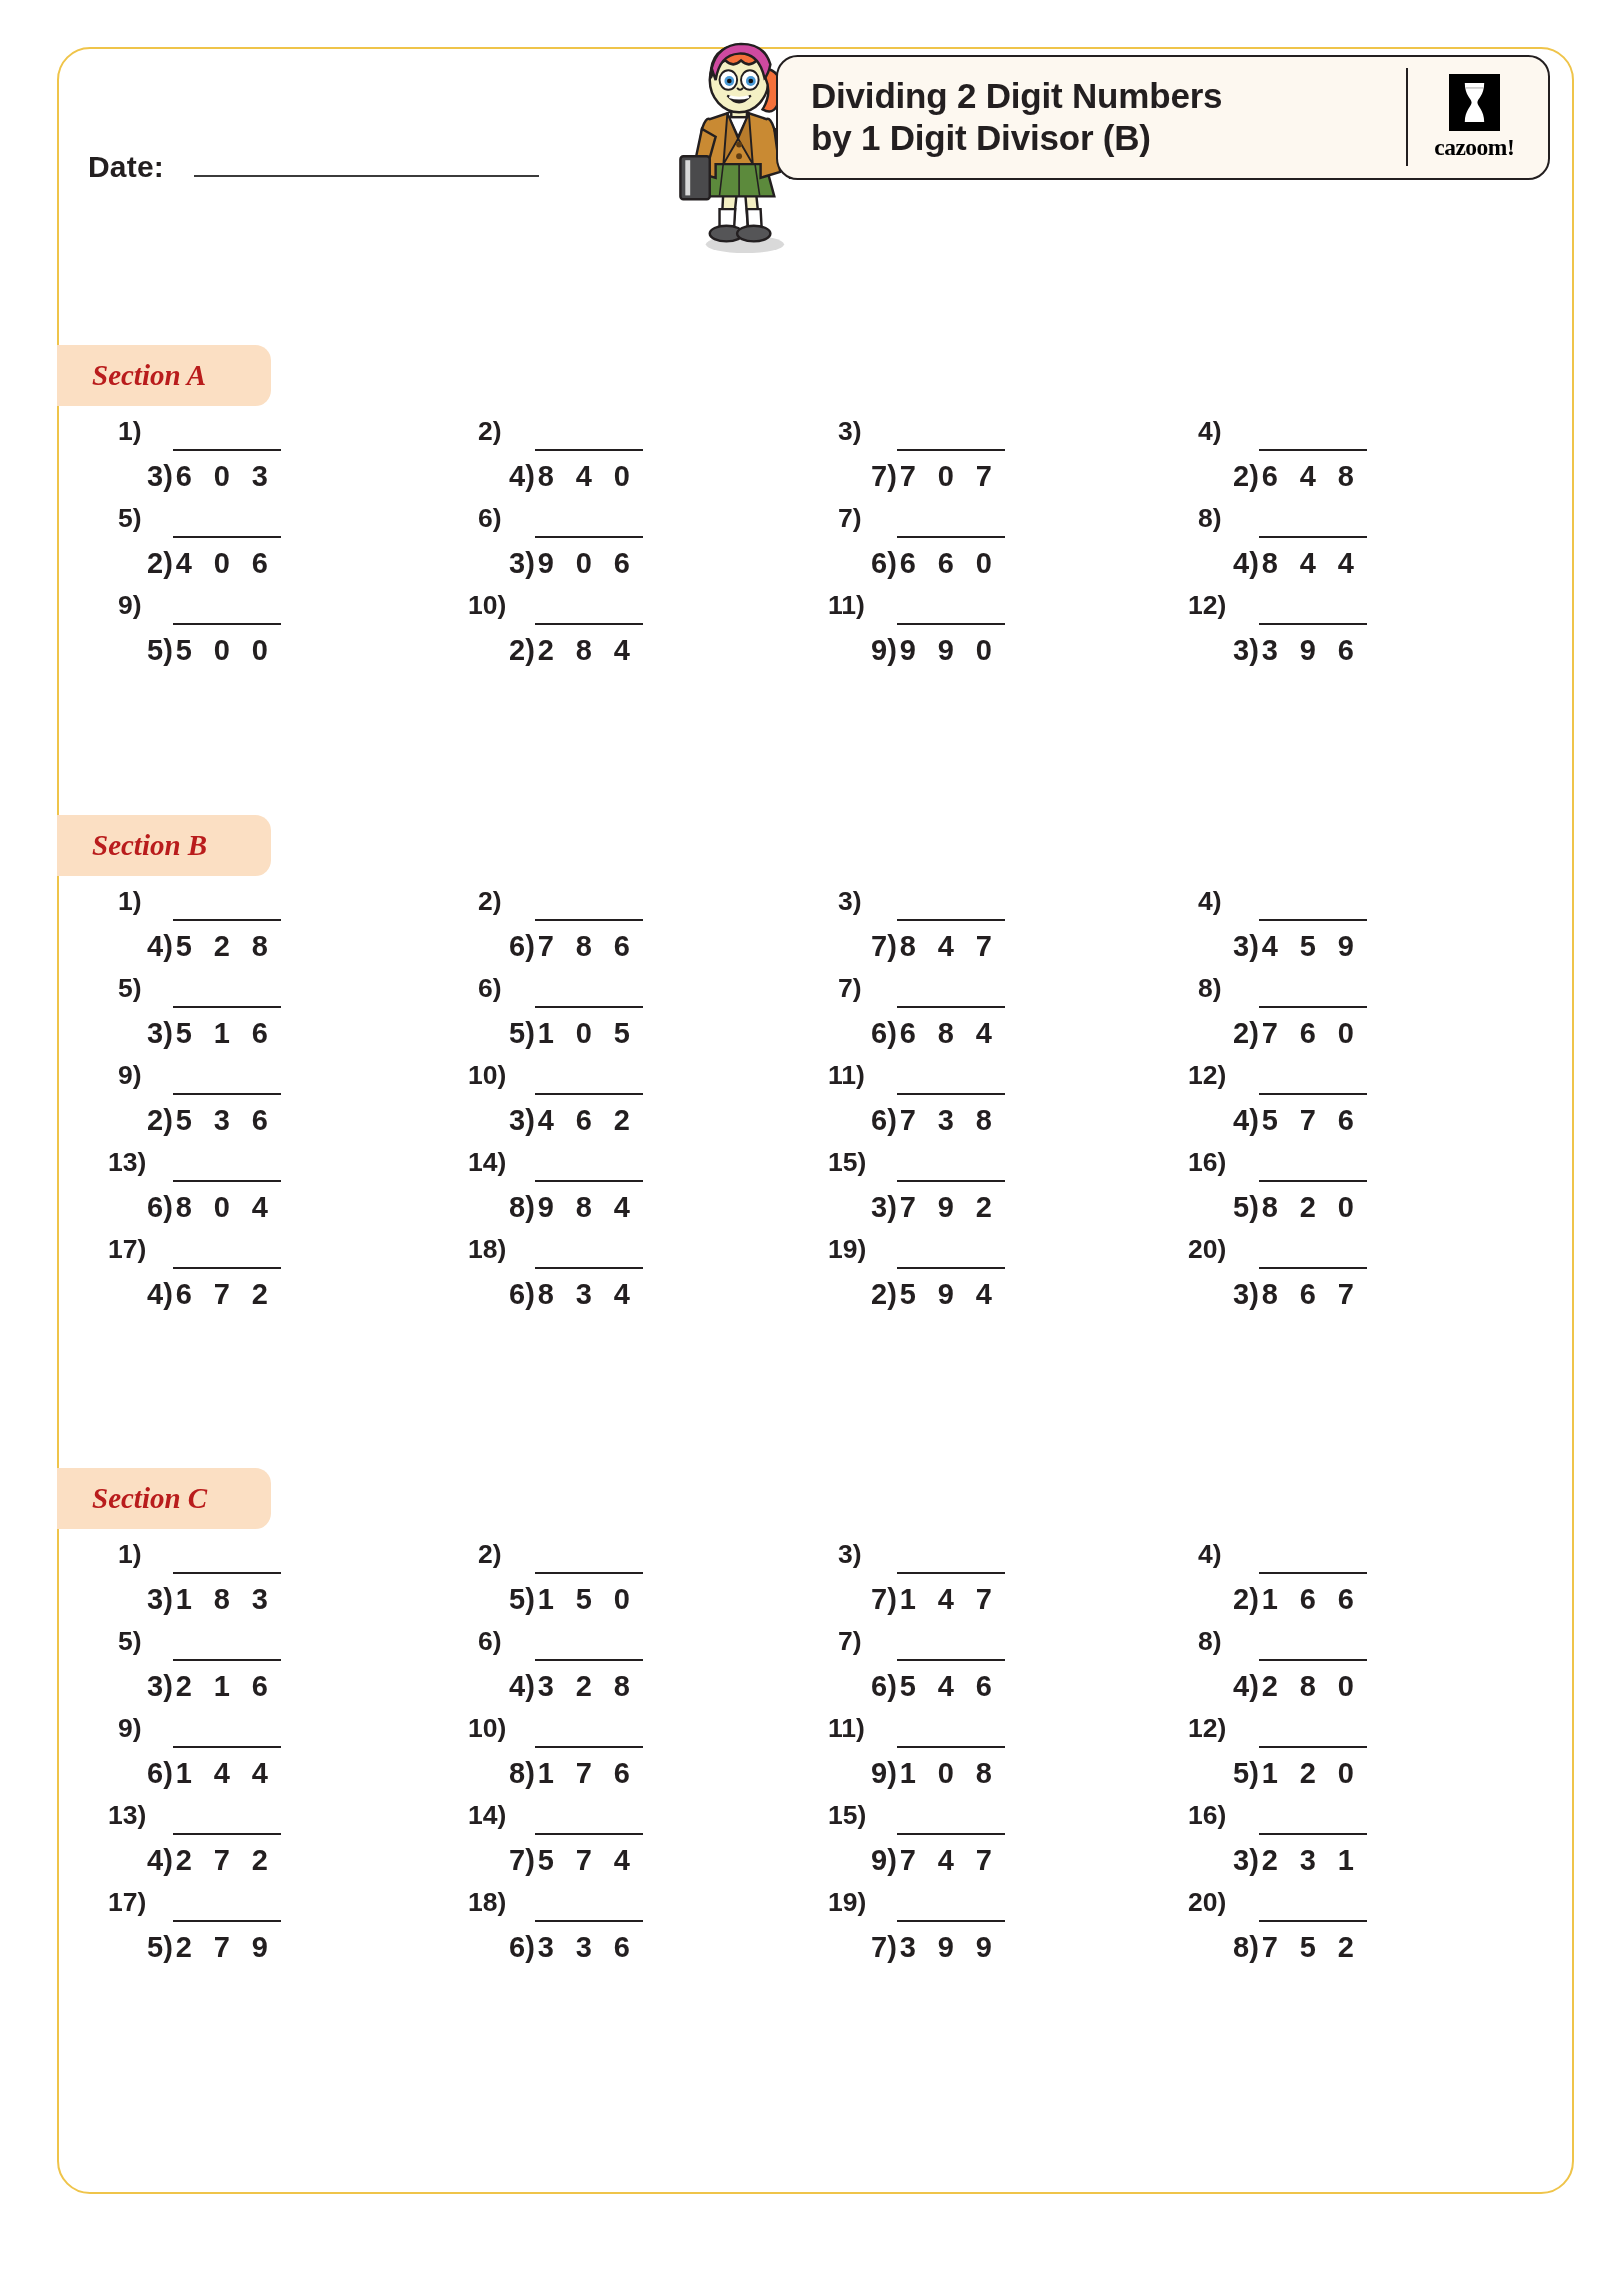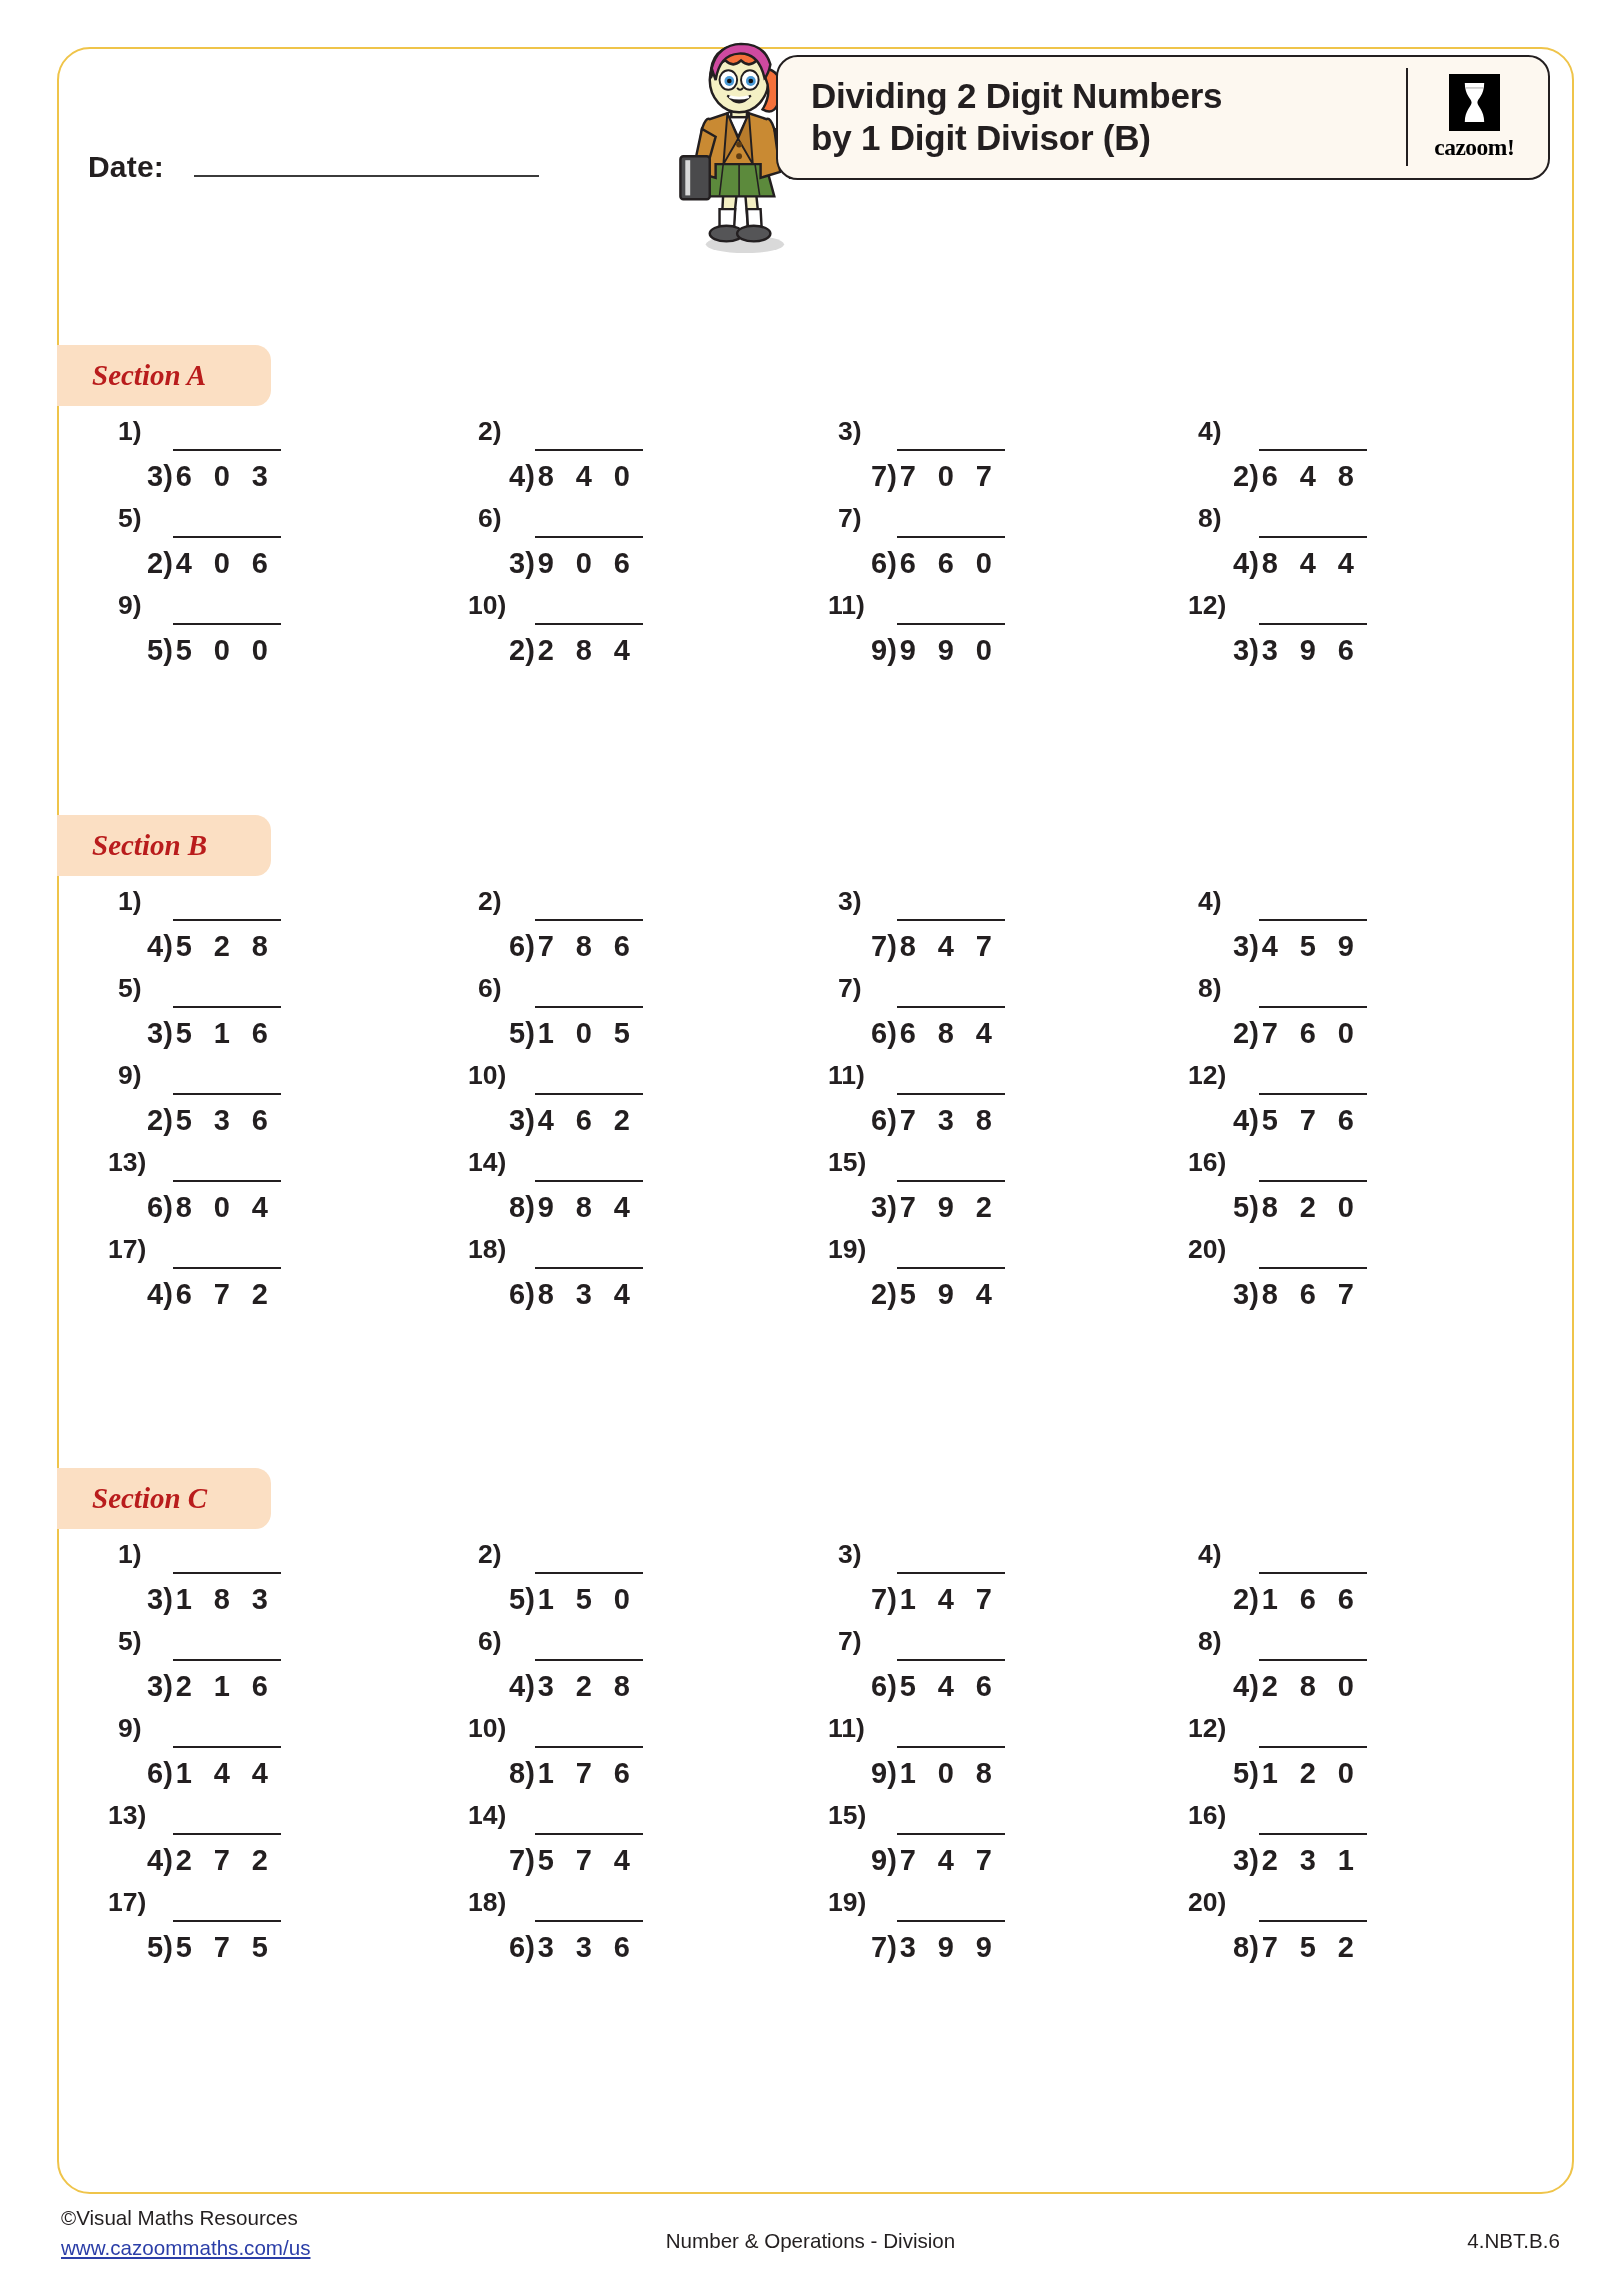--- a/index.html
+++ b/index.html
@@ -998,21 +998,21 @@
         <div class="prow" style="height: 87px;">
           <div class="pcell">
             <div class="pnum wide">17)</div>
             <div class="longdiv" style="left: 90px;">
               <span class="divisor">5</span>
               <span class="bracket">
                 <span class="bracket-curve">)</span>
               </span>
               <span class="vinculum-wrap">
                 <span class="vinculum" style="display: block;"></span>
-                <span class="dividend" style="display: block;">5 7 5</span>
+                <span class="dividend" style="display: block;">2 7 9</span>
               </span>
             </div>
           </div>
           <div class="pcell">
             <div class="pnum wide">18)</div>
             <div class="longdiv" style="left: 92px;">
               <span class="divisor">6</span>
               <span class="bracket">
                 <span class="bracket-curve">)</span>
               </span>
@@ -1045,23 +1045,15 @@
               <span class="vinculum-wrap">
                 <span class="vinculum" style="display: block;"></span>
                 <span class="dividend" style="display: block;">7 5 2</span>
               </span>
             </div>
           </div>
         </div>
       </div>
     </div>
 
-  <div id="footer">
-    <div id="footer-left">
-      <div>©Visual Maths Resources</div>
-      <a id="footer-url" href="#">www.cazoommaths.com/us</a>
-    </div>
-    <div id="footer-center">Number &amp; Operations - Division</div>
-    <div id="footer-right">4.NBT.B.6</div>
-  </div>
 
 </div>
 
 
 </body></html>

